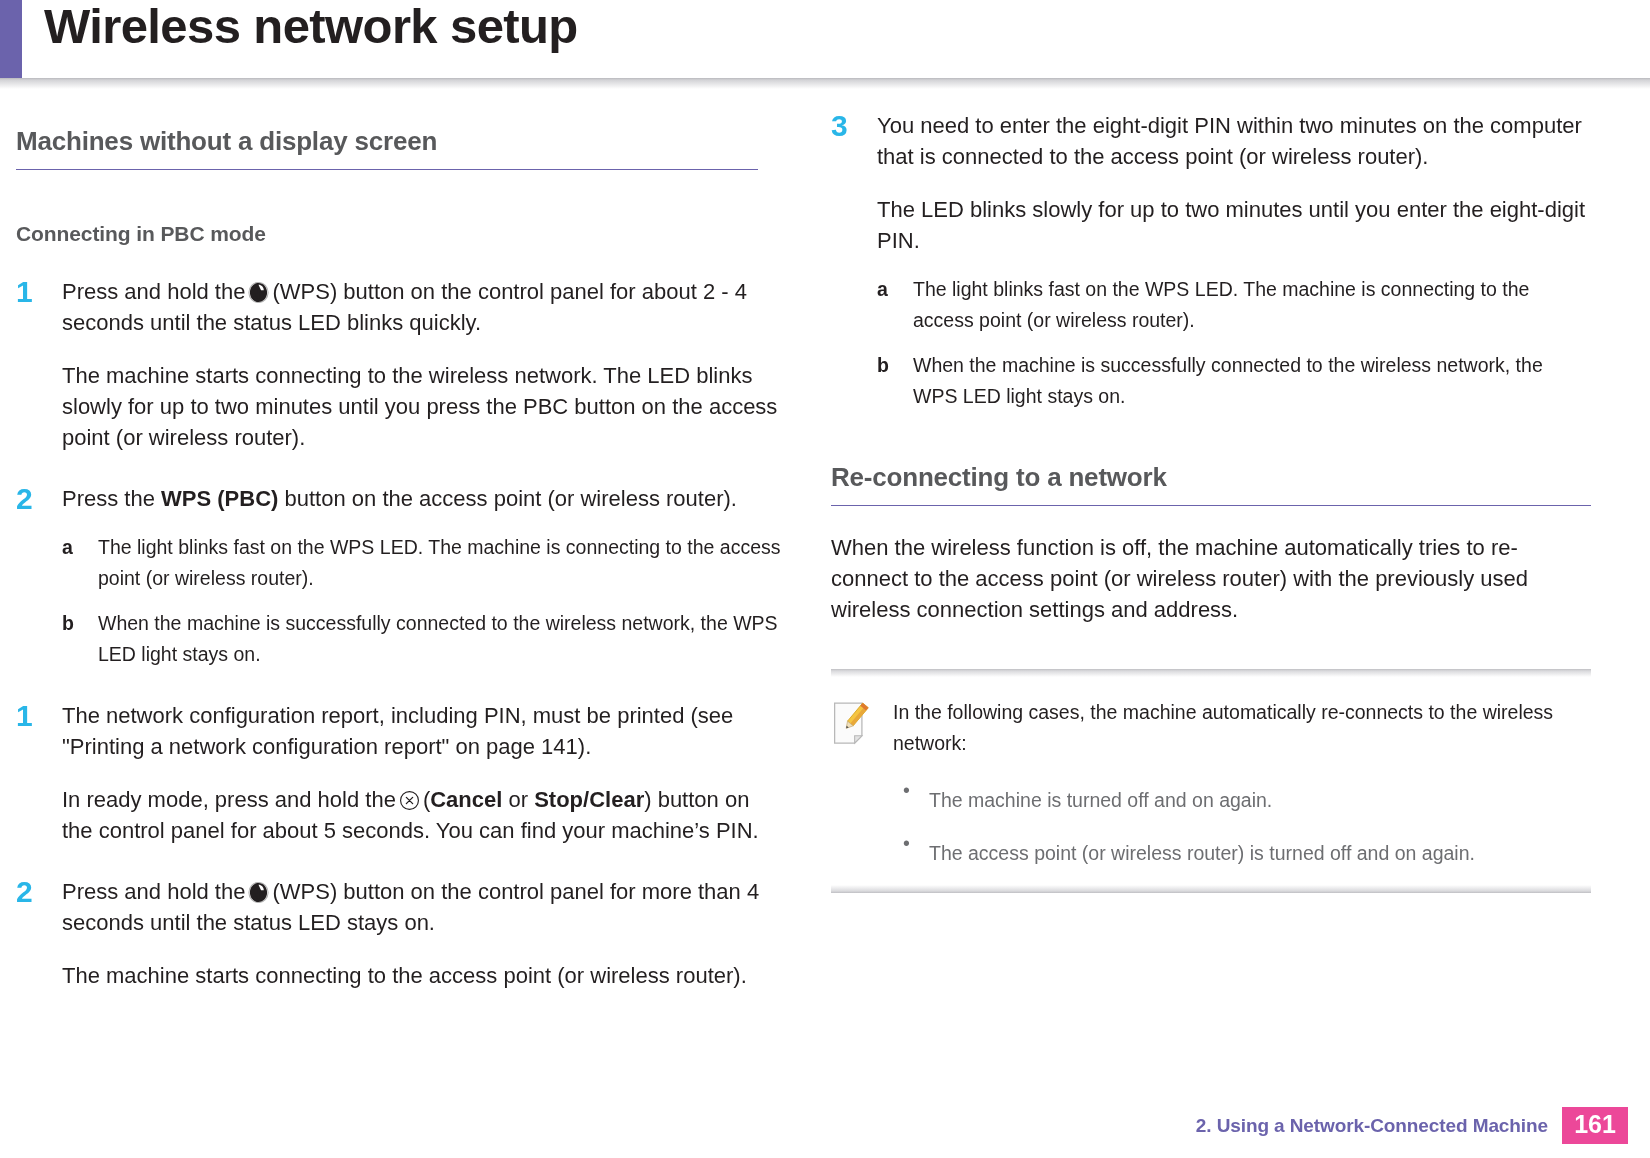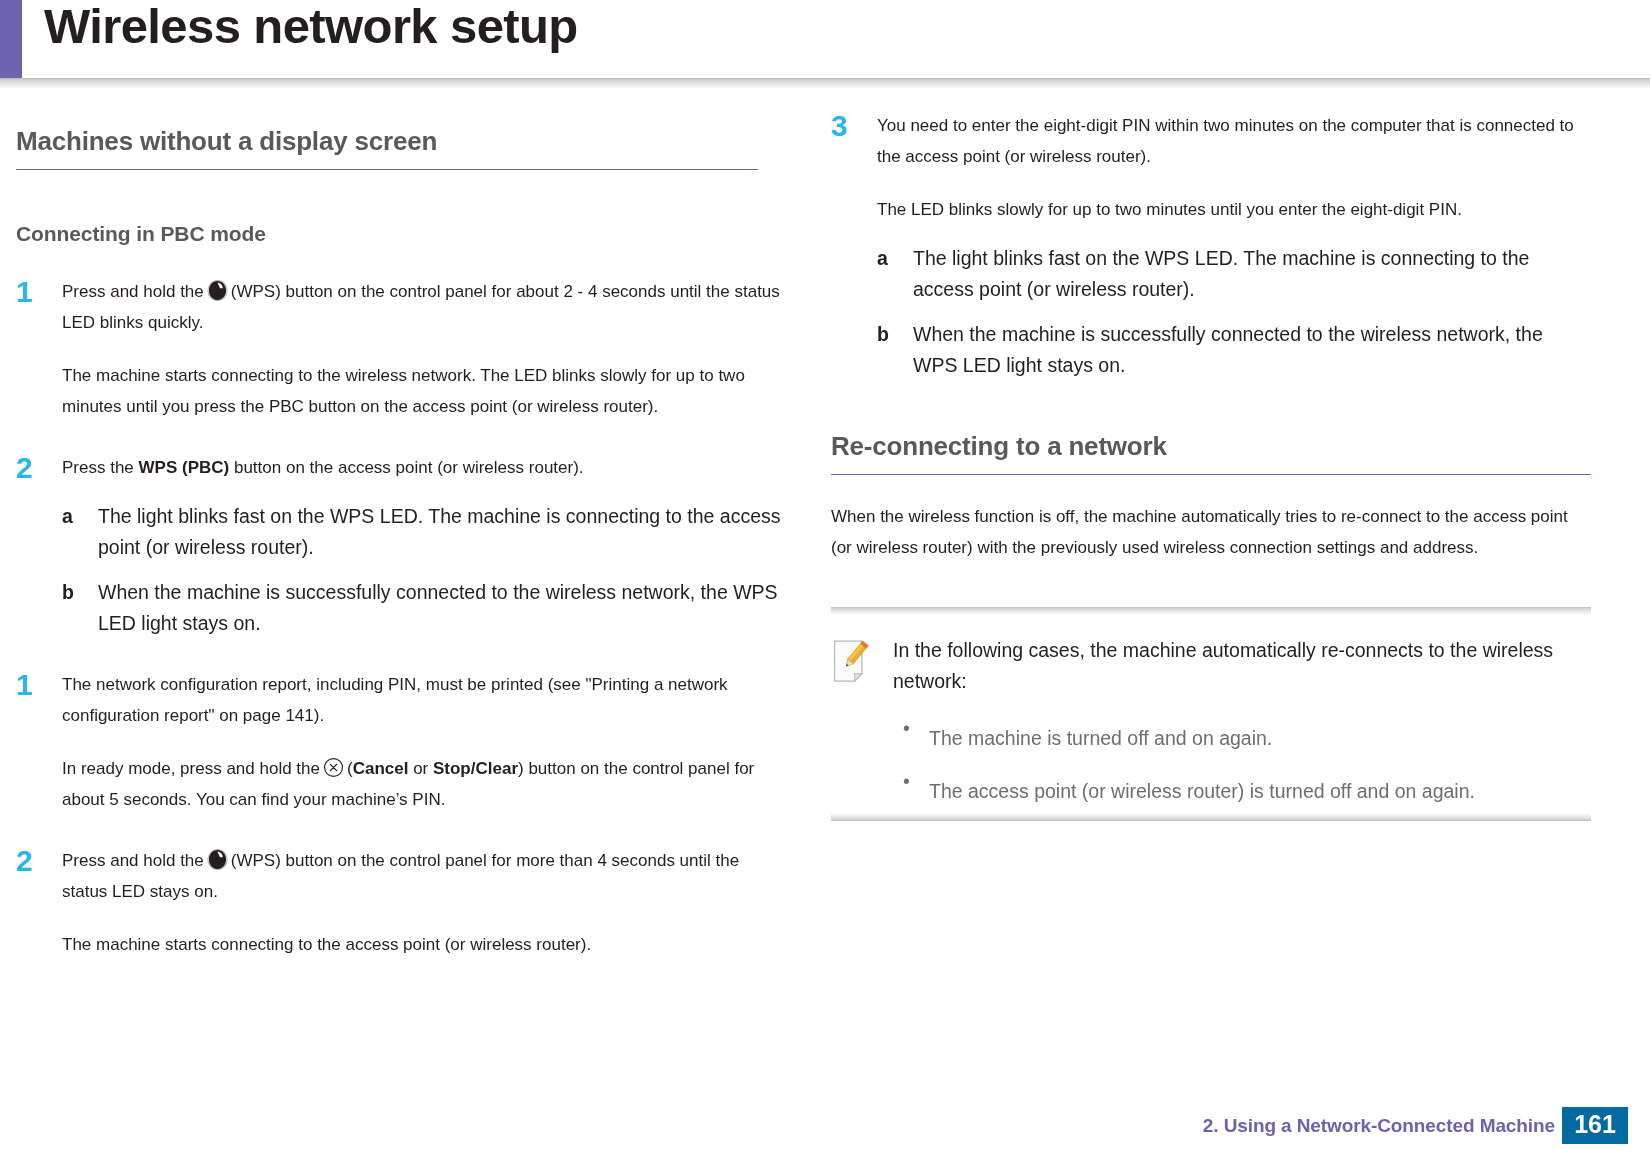--- a/index.html
+++ b/index.html
@@ -101,21 +101,21 @@
     font-size: 30px;
     font-weight: bold;
     color: #29b6e8;
     line-height: 1.0;
     padding-top: 1px;
   }
   .step-body {
     flex: 1 1 auto;
   }
   .para {
-    font-size: 17px;
+    font-size: 22px;
     line-height: 31px;
     color: #231f20;
   }
   .para + .para {
     margin-top: 22px;
   }
   .sub-list {
     margin-top: 18px;
   }
   .sub-item {
@@ -152,21 +152,21 @@
     vertical-align: -4px;
     width: 21px;
     height: 21px;
     margin: 0 3px;
   }
 
   
   .note-box {
     margin-top: 44px;
     position: relative;
-    padding: 22px 0 14px 0;
+    padding: 22px 0 24px 0;
   }
   .note-rule-top,
   .note-rule-bottom {
     position: absolute;
     left: 0;
     right: 0;
     height: 9px;
     background: linear-gradient(to bottom, #bfbfc3 0px, #dadadd 2px, #ffffff 8px);
   }
   .note-rule-top { top: 0; }
@@ -223,24 +223,24 @@
     right: 22px;
     display: flex;
     align-items: center;
     justify-content: flex-end;
   }
   .footer-label {
     font-size: 19px;
     font-weight: bold;
     color: #6b63ac;
     letter-spacing: -0.1px;
-    margin-right: 7px;
+    margin-right: 14px;
   }
   .footer-page {
-    background: #0369a1;
+    background: #ec4899;
     color: #ffffff;
     font-size: 25px;
     font-weight: bold;
     padding: 5px 11px 7px 11px;
     line-height: 1;
     min-width: 44px;
     text-align: center;
   }
 </style>
 </head>

